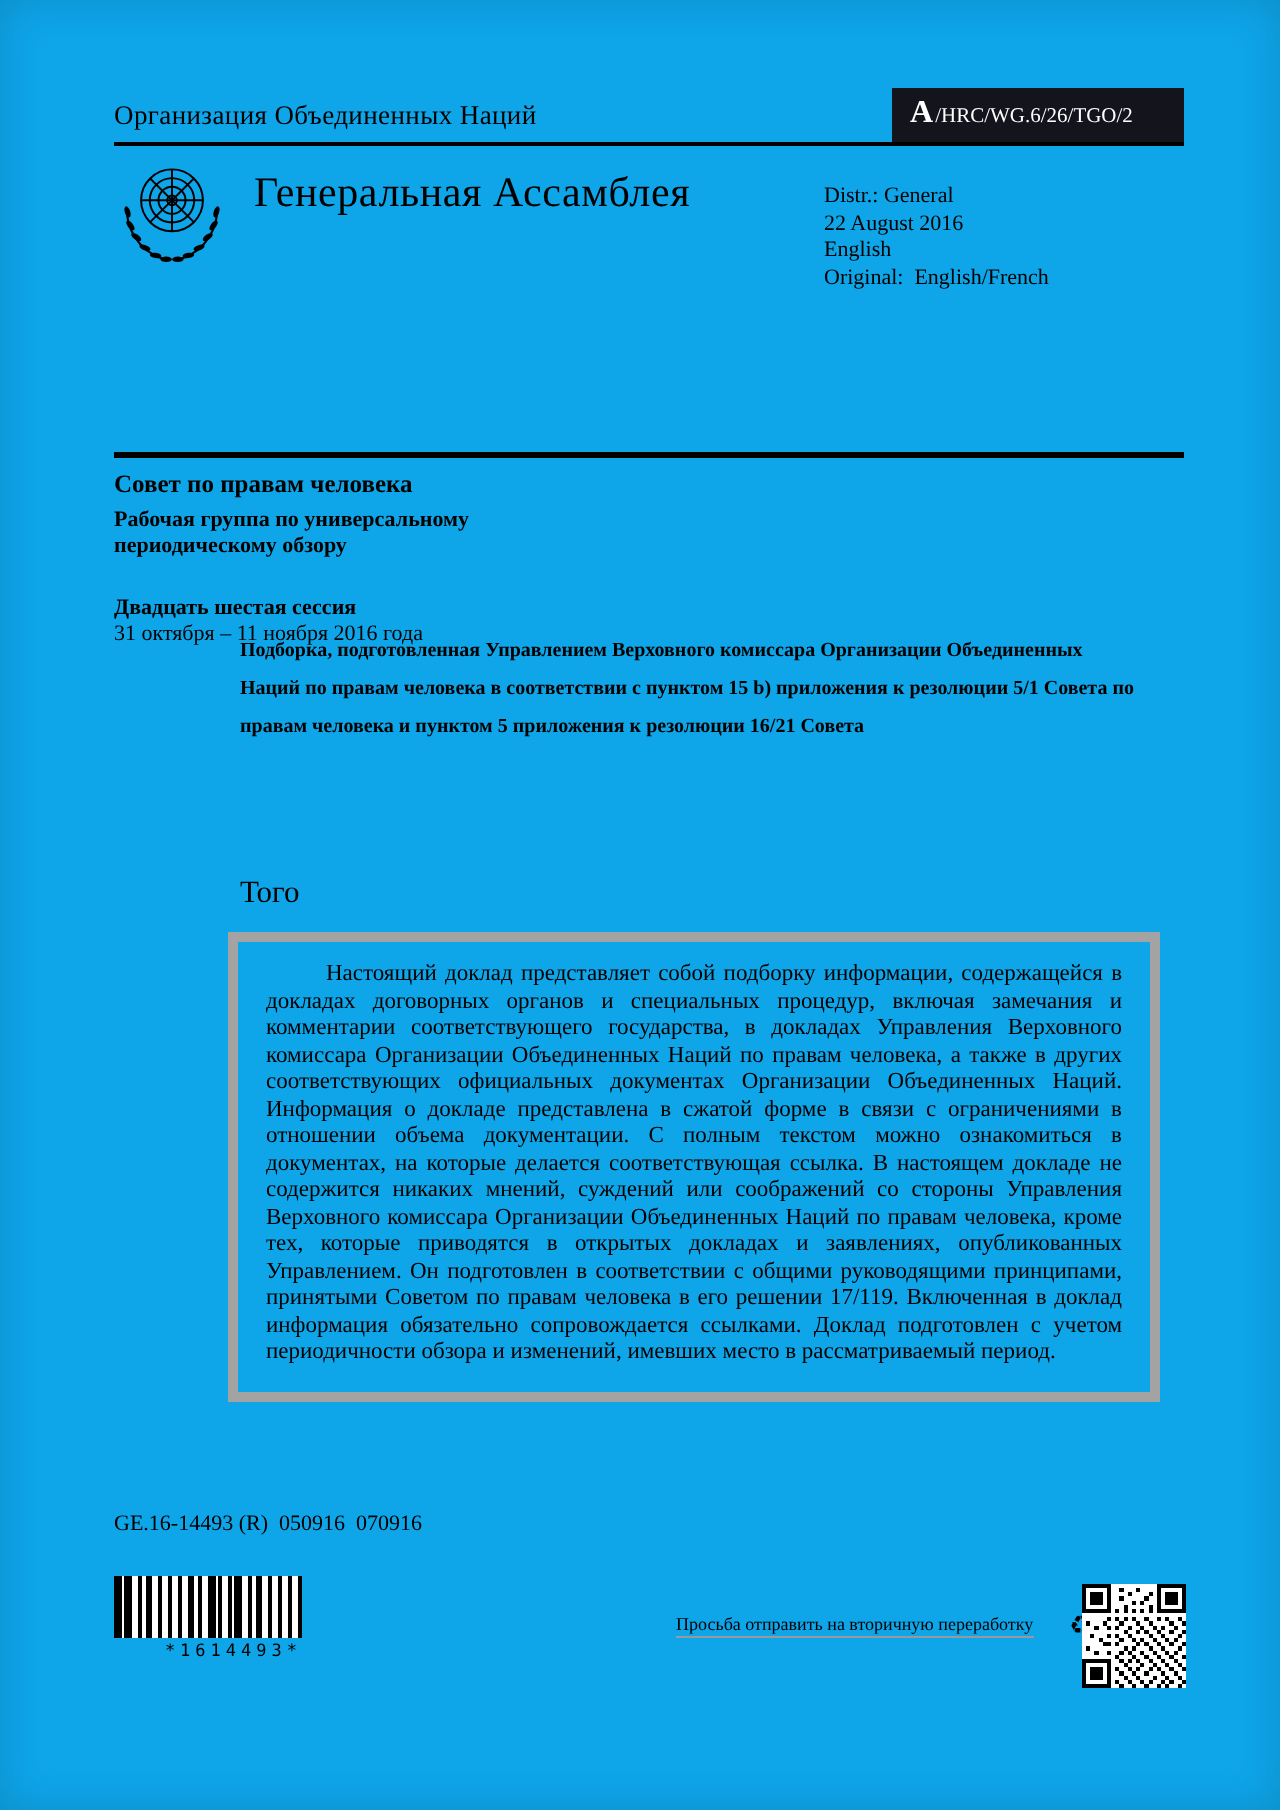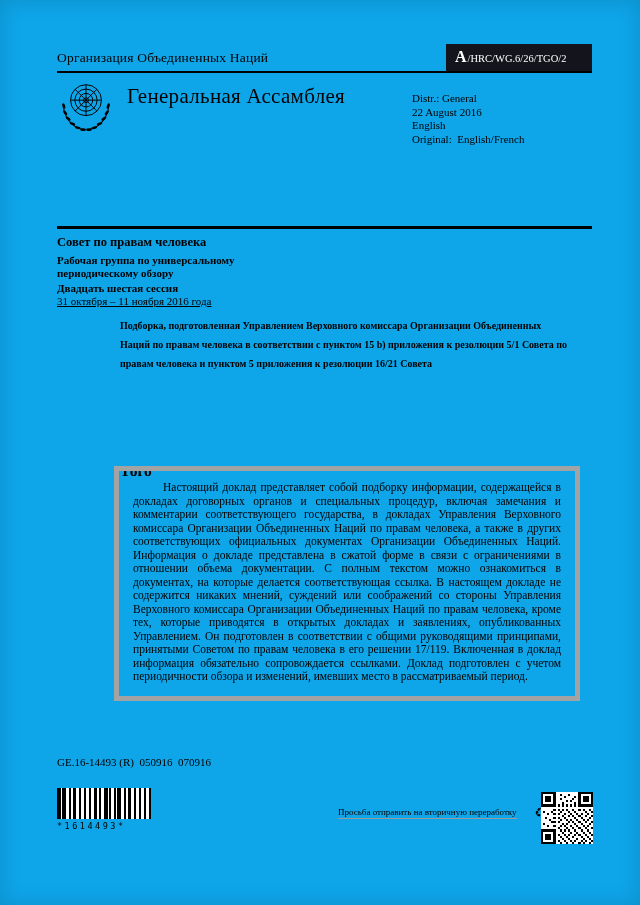--- a/index.html
+++ b/index.html
@@ -29,43 +29,43 @@
   .emblem{ position:absolute; left:57px; top:76px; }
   .masthead-title{ position:absolute; left:127px; top:84px;
     font-size:21px; font-weight:normal; letter-spacing:.3px; }
   .distr-block{ position:absolute; left:412px; top:92px; font-size:11px; line-height:13.5px; }
   .distr-block div{ white-space:pre; }
 
   
   .session{ position:absolute; left:57px; top:235px; }
   .session .l1{ font-size:12.5px; font-weight:bold; margin-bottom:4px; }
   .session .l2{ font-size:11px; font-weight:bold; width:200px; line-height:13px; }
-  .session .l3{ font-size:11px; font-weight:bold; margin-top:2px; }
-  .session .l4{ font-size:11px; margin-top:1px;text-decoration:underline; }
+  .session .l3{ font-size:11px; font-weight:bold; margin-top:18px; }
+  .session .l4{ font-size:11px; margin-top:1px; }
 
   
   .doc-title{ position:absolute; left:120px; top:316px; width:452px;
     font-size:10px; font-weight:bold; line-height:19px; }
-  .country{ position:absolute; left:120px; top:462px; font-size:15.5px; font-weight:bold; }
+  .country{ position:absolute; left:120px; top:438px; font-size:15.5px; font-weight:normal; }
 
   
   .summary-box{ position:absolute; left:114px; top:466px; width:466px;
     border:5px solid #a3a3a3; padding:10px 14px 12px 14px; }
   .summary-text{ font-size:11.5px; line-height:13.5px; text-align:justify;
     text-indent:30px; hyphens:auto; -webkit-hyphens:auto; }
 
   
   .ge-line{ position:absolute; left:57px; top:756px; font-size:11px; white-space:pre; }
   .barcode-block{ position:absolute; left:57px; top:788px; width:94px; }
   .barcode{ width:94px; height:31px; background-color:#fff;
     background-image:
       repeating-linear-gradient(90deg,#000 0 2px,rgba(0,0,0,0) 2px 5px),
       repeating-linear-gradient(90deg,rgba(0,0,0,0) 0 3px,#000 3px 5px,rgba(0,0,0,0) 5px 11px);
     border-left:2px solid #000; border-right:2px solid #000; }
-  .barcode-label{ width:94px; text-align:left; margin-top:2px;
+  .barcode-label{ width:94px; text-align:right; margin-top:2px;
     font-family:"DejaVu Sans Mono","Liberation Mono",monospace;
     font-size:8.5px; letter-spacing:2.5px; }
   .recycle-line{ position:absolute; left:338px; top:806px; display:flex;
     align-items:center; gap:18px; }
   .recycle-text{ font-size:9px; border-bottom:1px solid #999; padding-bottom:1px; }
   .recycle-glyph{ font-size:13px; line-height:13px; }
   .qr{ position:absolute; left:541px; top:792px; }
 </style>
 </head>
 <body>

